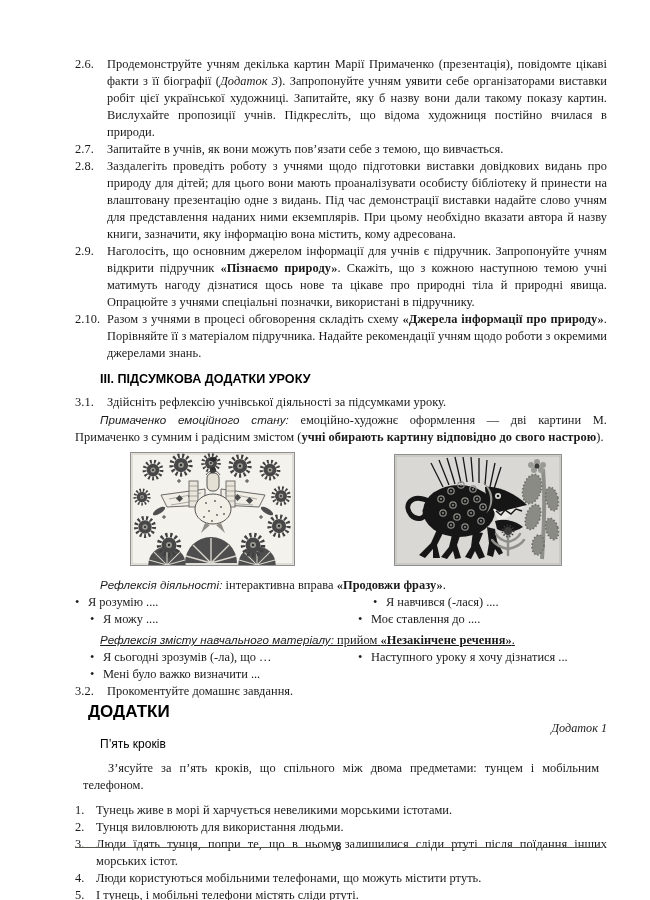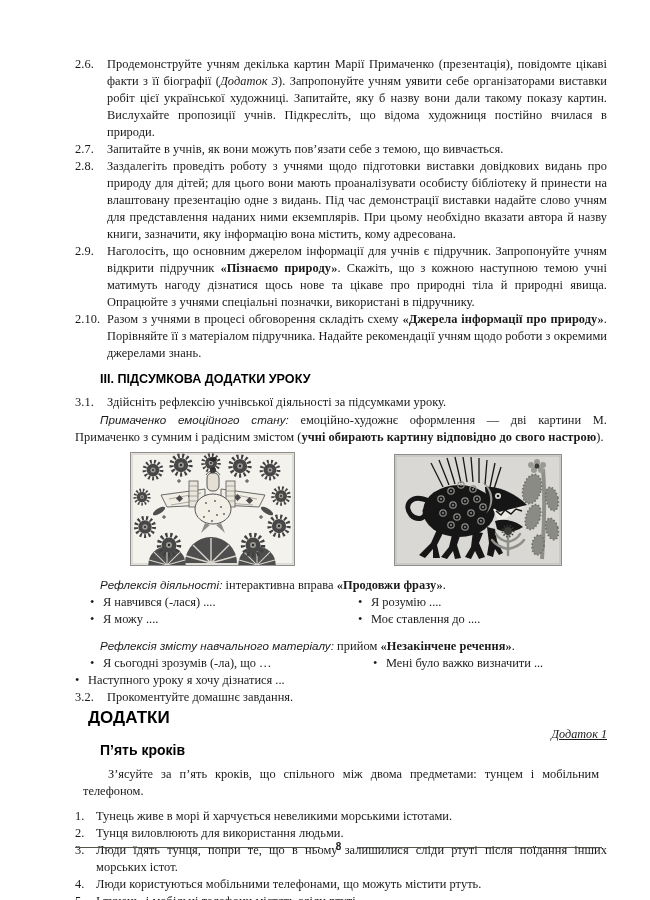--- a/index.html
+++ b/index.html
@@ -10,28 +10,28 @@
   .content{position:absolute;left:75px;top:56px;width:532px;}
   
   .nitem{position:relative;padding-left:32px;text-align:justify;
          font-size:12.4px;line-height:17px;letter-spacing:0.05px;}
   .nitem .num{position:absolute;left:0;top:0;}
   .step{padding-left:21px;}
   
   .sec-heading{font-family:"Liberation Sans",sans-serif;font-weight:bold;
                font-size:12.6px;line-height:15px;margin:10px 0 7px 25px;color:#000;}
   .app-heading{margin:4px 0 0 13px;font-size:17px;}
-  .app-subheading{font-family:"Liberation Sans",sans-serif;font-weight:bold;
-                  font-size:14px;line-height:15px;margin:1px 0 2px 25px;color:#000;}
-  .app-label{text-align:right;font-style:italic;font-size:12.2px;line-height:16px;margin:1px 0 0 0;text-decoration:underline;}
+  .app-subheading{font-family:"Liberation Sans",sans-serif;font-weight:normal;
+                  font-size:12px;line-height:15px;margin:1px 0 2px 25px;color:#000;}
+  .app-label{text-align:right;font-style:italic;font-size:12.2px;line-height:16px;margin:1px 0 0 0;}
   
   .refl{margin:0;text-indent:25px;text-align:justify;
         font-size:12.4px;line-height:17px;letter-spacing:0.05px;}
   .refl-act{margin-top:10px;}
-  .refl-cnt{margin-top:9px;}
+  .refl-cnt{margin-top:3px;text-decoration:underline;}
   .app-intro{margin:8px;text-indent:25px;text-align:justify;font-size:12.4px;line-height:17px;}
   
   .s-i{font-style:italic;}
   .s-b{font-weight:bold;}
   .s-bi{font-weight:bold;}
   .s-li{font-family:"Liberation Sans",sans-serif;font-style:italic;font-size:11.6px;}
   
   .bul-grid{display:grid;grid-template-columns:283px 1fr;
             font-size:12.4px;line-height:17px;}
   .bullet{position:relative;padding-left:28px;}
@@ -238,32 +238,32 @@
           </g>
           <circle cx="113" cy="76" r="4" fill="#3a3a38"></circle>
           <circle cx="113" cy="76" r="5.5" fill="none" stroke="#3a3a38" stroke-width="2" stroke-dasharray="1.2 1.8"></circle>
         </svg>
       </figure>
     </div>
 
     <p class="refl refl-act"><span class="s-li">Рефлексія діяльності:</span><span> інтерактивна вправа </span><span class="s-b">«Продовжи фразу»</span><span>.</span></p>
 
     <div class="bul-grid">
+      <div class="bullet bul-r">Я розумію ....</div>
       <div class="bullet">Я навчився (-лася) ....</div>
-      <div class="bullet bul-r">Я розумію ....</div>
       <div class="bullet">Я можу ....</div>
       <div class="bullet bul-r">Моє ставлення до ....</div>
     </div>
 
     <p class="refl refl-cnt"><span class="s-li">Рефлексія змісту навчального матеріалу:</span><span> прийом </span><span class="s-b">«Незакінчене речення»</span><span>.</span></p>
 
     <div class="bul-grid">
       <div class="bullet">Я сьогодні зрозумів (-ла), що …</div>
+      <div class="bullet bul-r">Наступного уроку я хочу дізнатися ...</div>
       <div class="bullet">Мені було важко визначити ...</div>
-      <div class="bullet bul-r">Наступного уроку я хочу дізнатися ...</div>
       <div></div>
     </div>
 
     <div class="nitem">
       <span class="num">3.2.</span>
       <span><span>Прокоментуйте домашнє завдання.</span></span>
     </div>
 
     <div class="sec-heading app-heading">ДОДАТКИ</div>
     <div class="app-label">Додаток 1</div>

